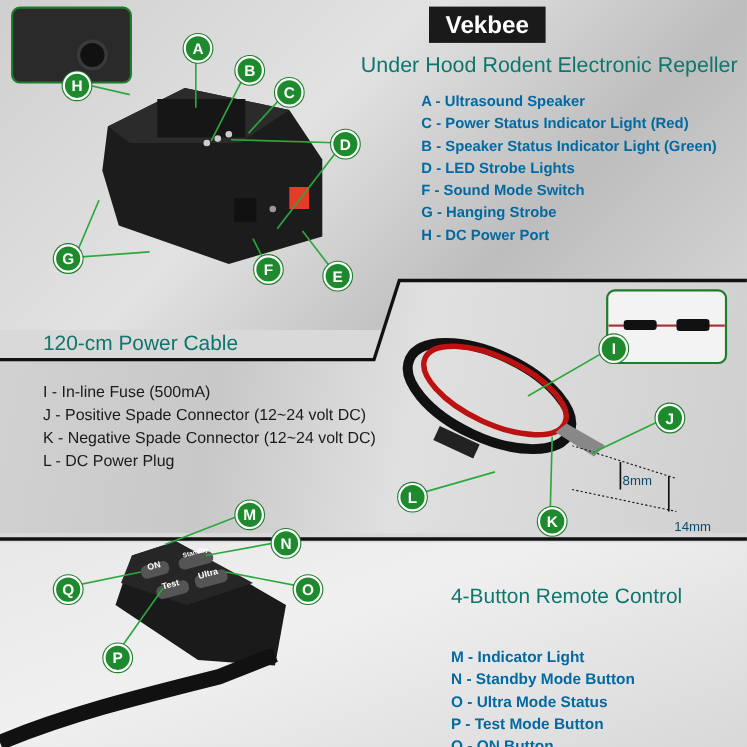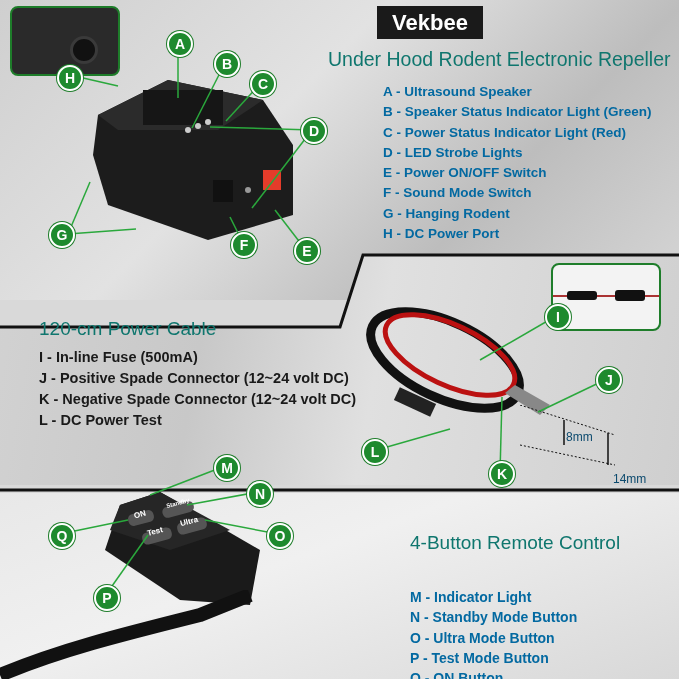--- a/index.html
+++ b/index.html
@@ -2,29 +2,29 @@
 <html><head>
 <meta charset="utf-8">
 <style>
   html,body{margin:0;padding:0;}
   body{width:679px;height:679px;overflow:hidden;background:#d9d9d9;font-family:"Liberation Sans",sans-serif;position:relative;}
   .panel{position:absolute;left:0;width:679px;}
   .p1{top:0;height:300px;background:linear-gradient(135deg,#cfcfcf 0%,#e2e2e2 40%,#bdbdbd 70%,#d6d6d6 100%);}
   .p2{top:255px;height:230px;background:linear-gradient(100deg,#d2d2d2 0%,#c8c8c8 30%,#e0e0e0 55%,#cfcfcf 100%);
       clip-path:polygon(0 72px,340px 72px,363px 0,679px 0,679px 230px,0 230px);}
   .p3{top:493px;height:186px;background:linear-gradient(160deg,#e8e8e8 0%,#f0f0f0 40%,#d8d8d8 100%);}
-  .brand{position:absolute;left:377px;top:6px;width:106px;height:33px;background:#1a1a1a;color:#fff;font-weight:bold;font-size:22px;line-height:33px;text-align:center;letter-spacing:0;}
+  .brand{position:absolute;left:390px;top:6px;width:106px;height:33px;background:#1a1a1a;color:#fff;font-weight:bold;font-size:22px;line-height:33px;text-align:center;letter-spacing:0;}
   .title{position:absolute;color:#0f766e;font-weight:normal;font-family:"Liberation Sans",sans-serif;}
   .t1{left:328px;top:48px;font-size:19.5px;}
-  .t2{left:39px;top:318px;font-size:19px;}
+  .t2{left:39px;top:302px;font-size:19px;}
   .t3{left:410px;top:532px;font-size:19px;}
   .list{position:absolute;margin:0;padding:0;list-style:none;color:#0369a1;}
   .list li{white-space:nowrap;}
   .l1{left:383px;top:82px;font-size:13.5px;font-weight:bold;line-height:20.3px;}
-  .l2{left:39px;top:347px;font-size:14.5px;line-height:21px;color:#1a1a1a;font-weight:bold;}
+  .l2{left:39px;top:347px;font-size:14.5px;line-height:21px;color:#1a1a1a;}
   .l3{left:410px;top:561px;font-size:14px;font-weight:bold;line-height:20.3px;margin-top:26px;}
   .badge{position:absolute;width:22px;height:22px;border-radius:50%;background:#1e8a2e;border:2px solid #fff;box-shadow:0 0 0 1px #1e7d2a;color:#fff;font-weight:bold;font-size:14px;line-height:22px;text-align:center;}
   svg.lines{position:absolute;left:0;top:0;width:679px;height:679px;pointer-events:none;}
   .device{position:absolute;left:88px;top:75px;width:210px;height:165px;}
   .inset{position:absolute;border:2px solid #1e7d2a;border-radius:8px;overflow:hidden;}
   .inset-h{left:10px;top:6px;width:106px;height:66px;background:#2a2a2a;}
   .inset-i{left:551px;top:263px;width:106px;height:64px;background:#f3f3f3;}
   .dim{position:absolute;font-size:12px;color:#0c4a6e;}
 </style>
 </head>
@@ -53,26 +53,25 @@
   <circle cx="100" cy="55" r="3" fill="#ccc"></circle>
     <circle cx="110" cy="51" r="3" fill="#ccc"></circle>
     <circle cx="120" cy="47" r="3" fill="#ccc"></circle>
   <rect x="125" y="105" width="20" height="22" fill="#111"></rect>
   <rect x="175" y="95" width="18" height="20" fill="#e53c2a"></rect>
   <circle cx="160" cy="115" r="3" fill="#999"></circle>
 </svg>
 <div class="title t1">Under Hood Rodent Electronic Repeller</div>
 <ul class="list l1">
   <li>A - Ultrasound Speaker</li>
+  <li>C - Power Status Indicator Light (Red)</li>
   <li>B - Speaker Status Indicator Light (Green)</li>
-  <li>C - Power Status Indicator Light (Red)</li>
   <li>D - LED Strobe Lights</li>
-  <li>E - Power ON/OFF Switch</li>
   <li>F - Sound Mode Switch</li>
-  <li>G - Hanging Rodent</li>
+  <li>G - Hanging Strobe</li>
   <li>H - DC Power Port</li>
 </ul>
 
 <div class="inset inset-i">
   <div style="position:absolute;left:0;top:30px;width:106px;height:2px;background:#a33;"></div>
   <div style="position:absolute;left:14px;top:26px;width:30px;height:9px;background:#111;border-radius:3px;"></div>
   <div style="position:absolute;left:62px;top:25px;width:30px;height:11px;background:#111;border-radius:3px;"></div>
 </div>
 <svg style="position:absolute;left:355px;top:285px;width:200px;height:170px;" viewBox="0 0 200 170">
   <ellipse cx="90" cy="75" rx="80" ry="38" fill="none" stroke="#111" stroke-width="9" transform="rotate(25 90 75)"></ellipse>
@@ -86,21 +85,21 @@
   <line x1="44" y1="15" x2="44" y2="40" stroke="#111" stroke-width="1.5"></line>
   <line x1="88" y1="28" x2="88" y2="60" stroke="#111" stroke-width="1.5"></line>
 </svg>
 <div class="dim" style="left:566px;top:430px;">8mm</div>
 <div class="dim" style="left:613px;top:472px;">14mm</div>
 <div class="title t2">120-cm Power Cable</div>
 <ul class="list l2">
   <li>I - In-line Fuse (500mA)</li>
   <li>J - Positive Spade Connector (12~24 volt DC)</li>
   <li>K - Negative Spade Connector (12~24 volt DC)</li>
-  <li>L - DC Power Test</li>
+  <li>L - DC Power Plug</li>
 </ul>
 
 <svg style="position:absolute;left:100px;top:490px;width:170px;height:120px;" viewBox="0 0 170 120">
   <polygon points="20,15 60,2 160,60 150,115 80,110 5,60" fill="#1a1a1a"></polygon>
   <polygon points="20,15 60,2 130,40 70,60 10,40" fill="#262626"></polygon>
   <rect x="28" y="22" width="26" height="12" rx="5" fill="#555" transform="rotate(-15 41 28)"></rect>
   <rect x="62" y="14" width="32" height="11" rx="5" fill="#555" transform="rotate(-15 78 19)"></rect>
   <rect x="42" y="40" width="30" height="12" rx="5" fill="#555" transform="rotate(-15 57 46)"></rect>
   <rect x="77" y="30" width="30" height="12" rx="5" fill="#555" transform="rotate(-15 92 36)"></rect>
 </svg>
@@ -108,21 +107,21 @@
 <div style="position:absolute;left:166px;top:500px;font-size:6px;color:#fff;font-weight:bold;transform:rotate(-15deg);">Standby</div>
 <div style="position:absolute;left:147px;top:527px;font-size:8px;color:#fff;font-weight:bold;transform:rotate(-15deg);">Test</div>
 <div style="position:absolute;left:180px;top:517px;font-size:8px;color:#fff;font-weight:bold;transform:rotate(-15deg);">Ultra</div>
 <svg style="position:absolute;left:0;top:590px;width:260px;height:89px;" viewBox="0 0 260 89">
   <path d="M0,85 C60,60 120,45 200,25 L250,5" stroke="#111" stroke-width="14" fill="none"></path>
 </svg>
 <div class="title t3">4-Button Remote Control</div>
 <ul class="list l3">
   <li>M - Indicator Light</li>
   <li>N - Standby Mode Button</li>
-  <li>O - Ultra Mode Button</li>
+  <li>O - Ultra Mode Status</li>
   <li>P - Test Mode Button</li>
   <li>Q - ON Button</li>
 </ul>
 
 <svg class="lines" viewBox="0 0 679 679">
   <g stroke="#2aa83c" stroke-width="1.5" fill="none">
     <line x1="178" y1="44" x2="178" y2="98"></line>
     <line x1="225" y1="63" x2="192" y2="128"></line>
     <line x1="261" y1="83" x2="226" y2="121"></line>
     <line x1="312" y1="130" x2="210" y2="127"></line>

